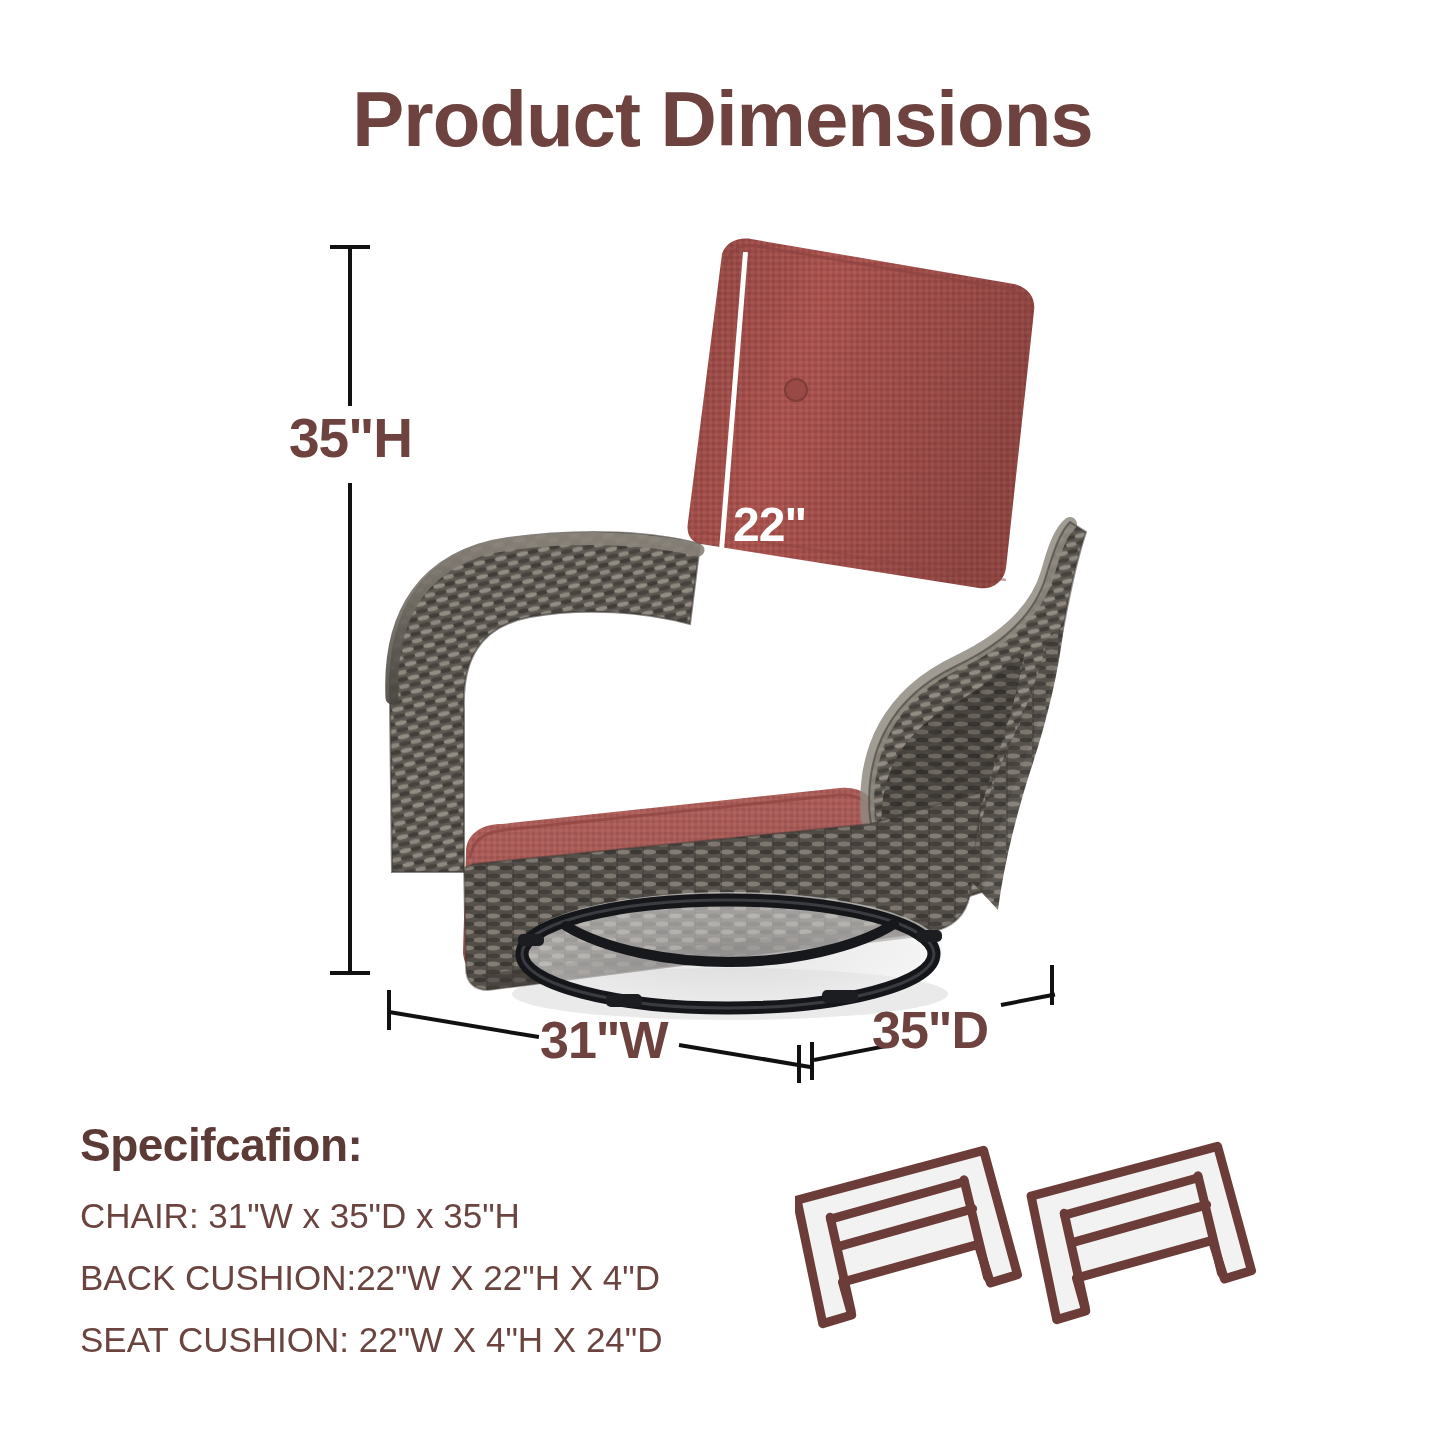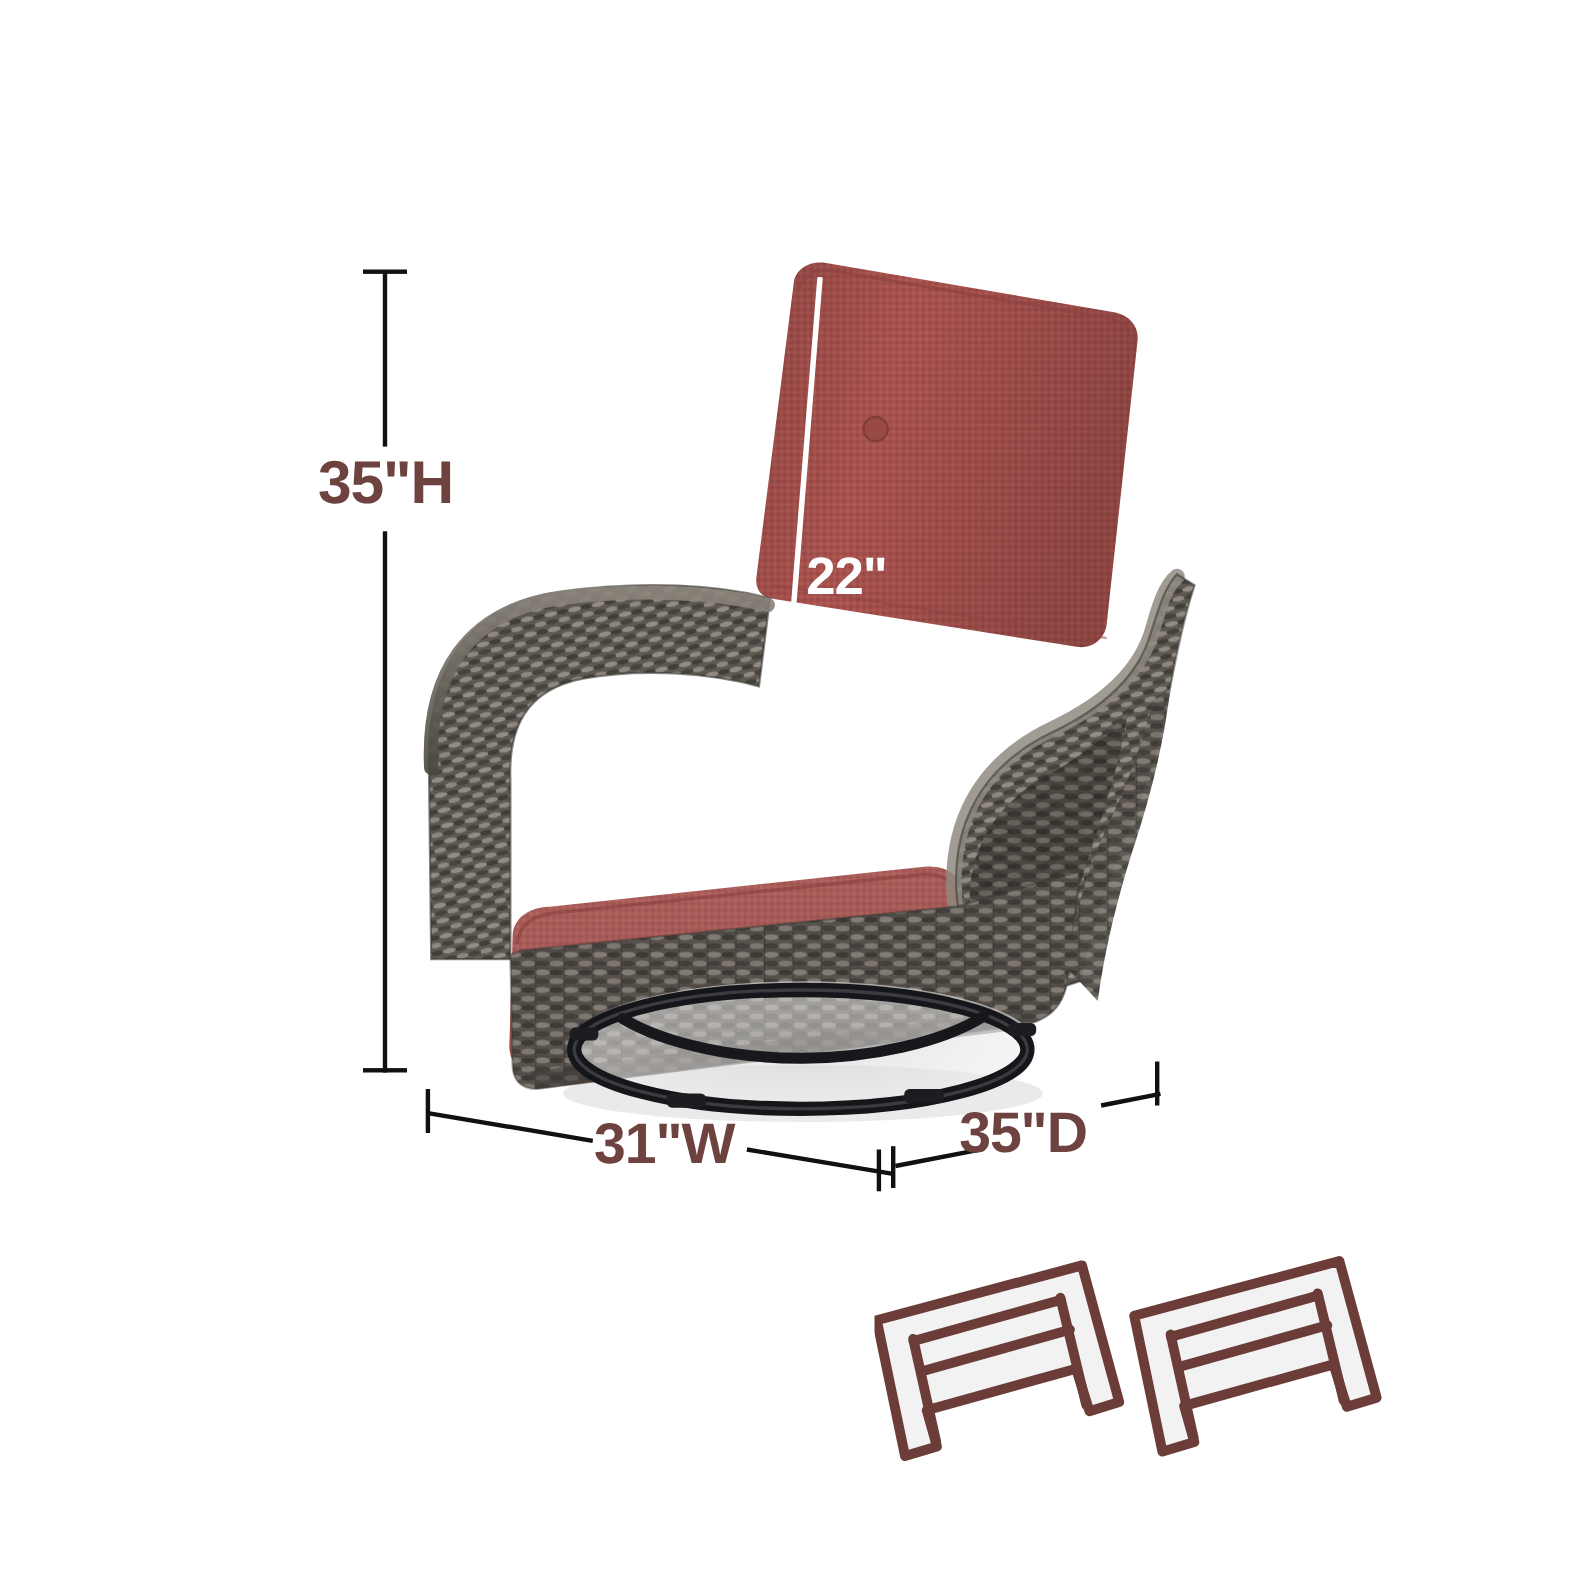--- a/index.html
+++ b/index.html
@@ -177,20 +177,21 @@
     width: 470px;
     height: 230px;
   }
   #chair-icons svg { display: block; width: 100%; height: 100%; }
 </style>
 </head>
 <body>
 
 <div id="page">
 
+  <div id="title">Product Dimensions</div>
 
   <div id="chair">
     <svg viewBox="0 0 720 790" xmlns="http://www.w3.org/2000/svg">
       <defs>
 
         <pattern id="weave" width="26" height="16" patternUnits="userSpaceOnUse">
           <rect width="26" height="16" fill="#57524c"></rect>
           <ellipse cx="6" cy="4" rx="7" ry="2.6" fill="#7d776f"></ellipse>
           <ellipse cx="19" cy="4" rx="7" ry="2.6" fill="#433f3a"></ellipse>
           <ellipse cx="6" cy="12" rx="7" ry="2.6" fill="#3d3935"></ellipse>
@@ -338,20 +339,26 @@
   <div id="w-slant2"></div>
   <div class="cap" id="w-cap-right-a"></div>
   <div class="cap" id="w-cap-right-b"></div>
   <div class="dimlabel" id="label-31w">31"W</div>
 
   <div id="d-slant"></div>
   <div id="d-slant2"></div>
   <div class="cap" id="d-cap-right"></div>
   <div class="dimlabel" id="label-35d">35"D</div>
 
+  <div id="spec">
+    <div id="spec-title">Specifcafion:</div>
+    <div class="spec-line">CHAIR: 31"W x 35"D x 35"H</div>
+    <div class="spec-line">BACK CUSHION:22"W X 22"H X 4"D</div>
+    <div class="spec-line">SEAT CUSHION: 22"W X 4"H X 24"D</div>
+  </div>
 
   <div id="chair-icons">
     <svg viewBox="0 0 470 230" xmlns="http://www.w3.org/2000/svg">
       <g transform="translate(4,34) rotate(-9 110 70)">
 
         <path d="M4 24 L196 4 L210 132 L182 136 L176 96 L36 112 L40 146 L10 150 Z" fill="#f2f2f2" stroke="#6b3c38" stroke-width="9" stroke-linejoin="round"></path>
 
         <path d="M34 48 L172 32" fill="none" stroke="#6b3c38" stroke-width="9" stroke-linecap="round"></path>
 
         <path d="M34 46 L40 142" fill="none" stroke="#6b3c38" stroke-width="9" stroke-linecap="round"></path>

